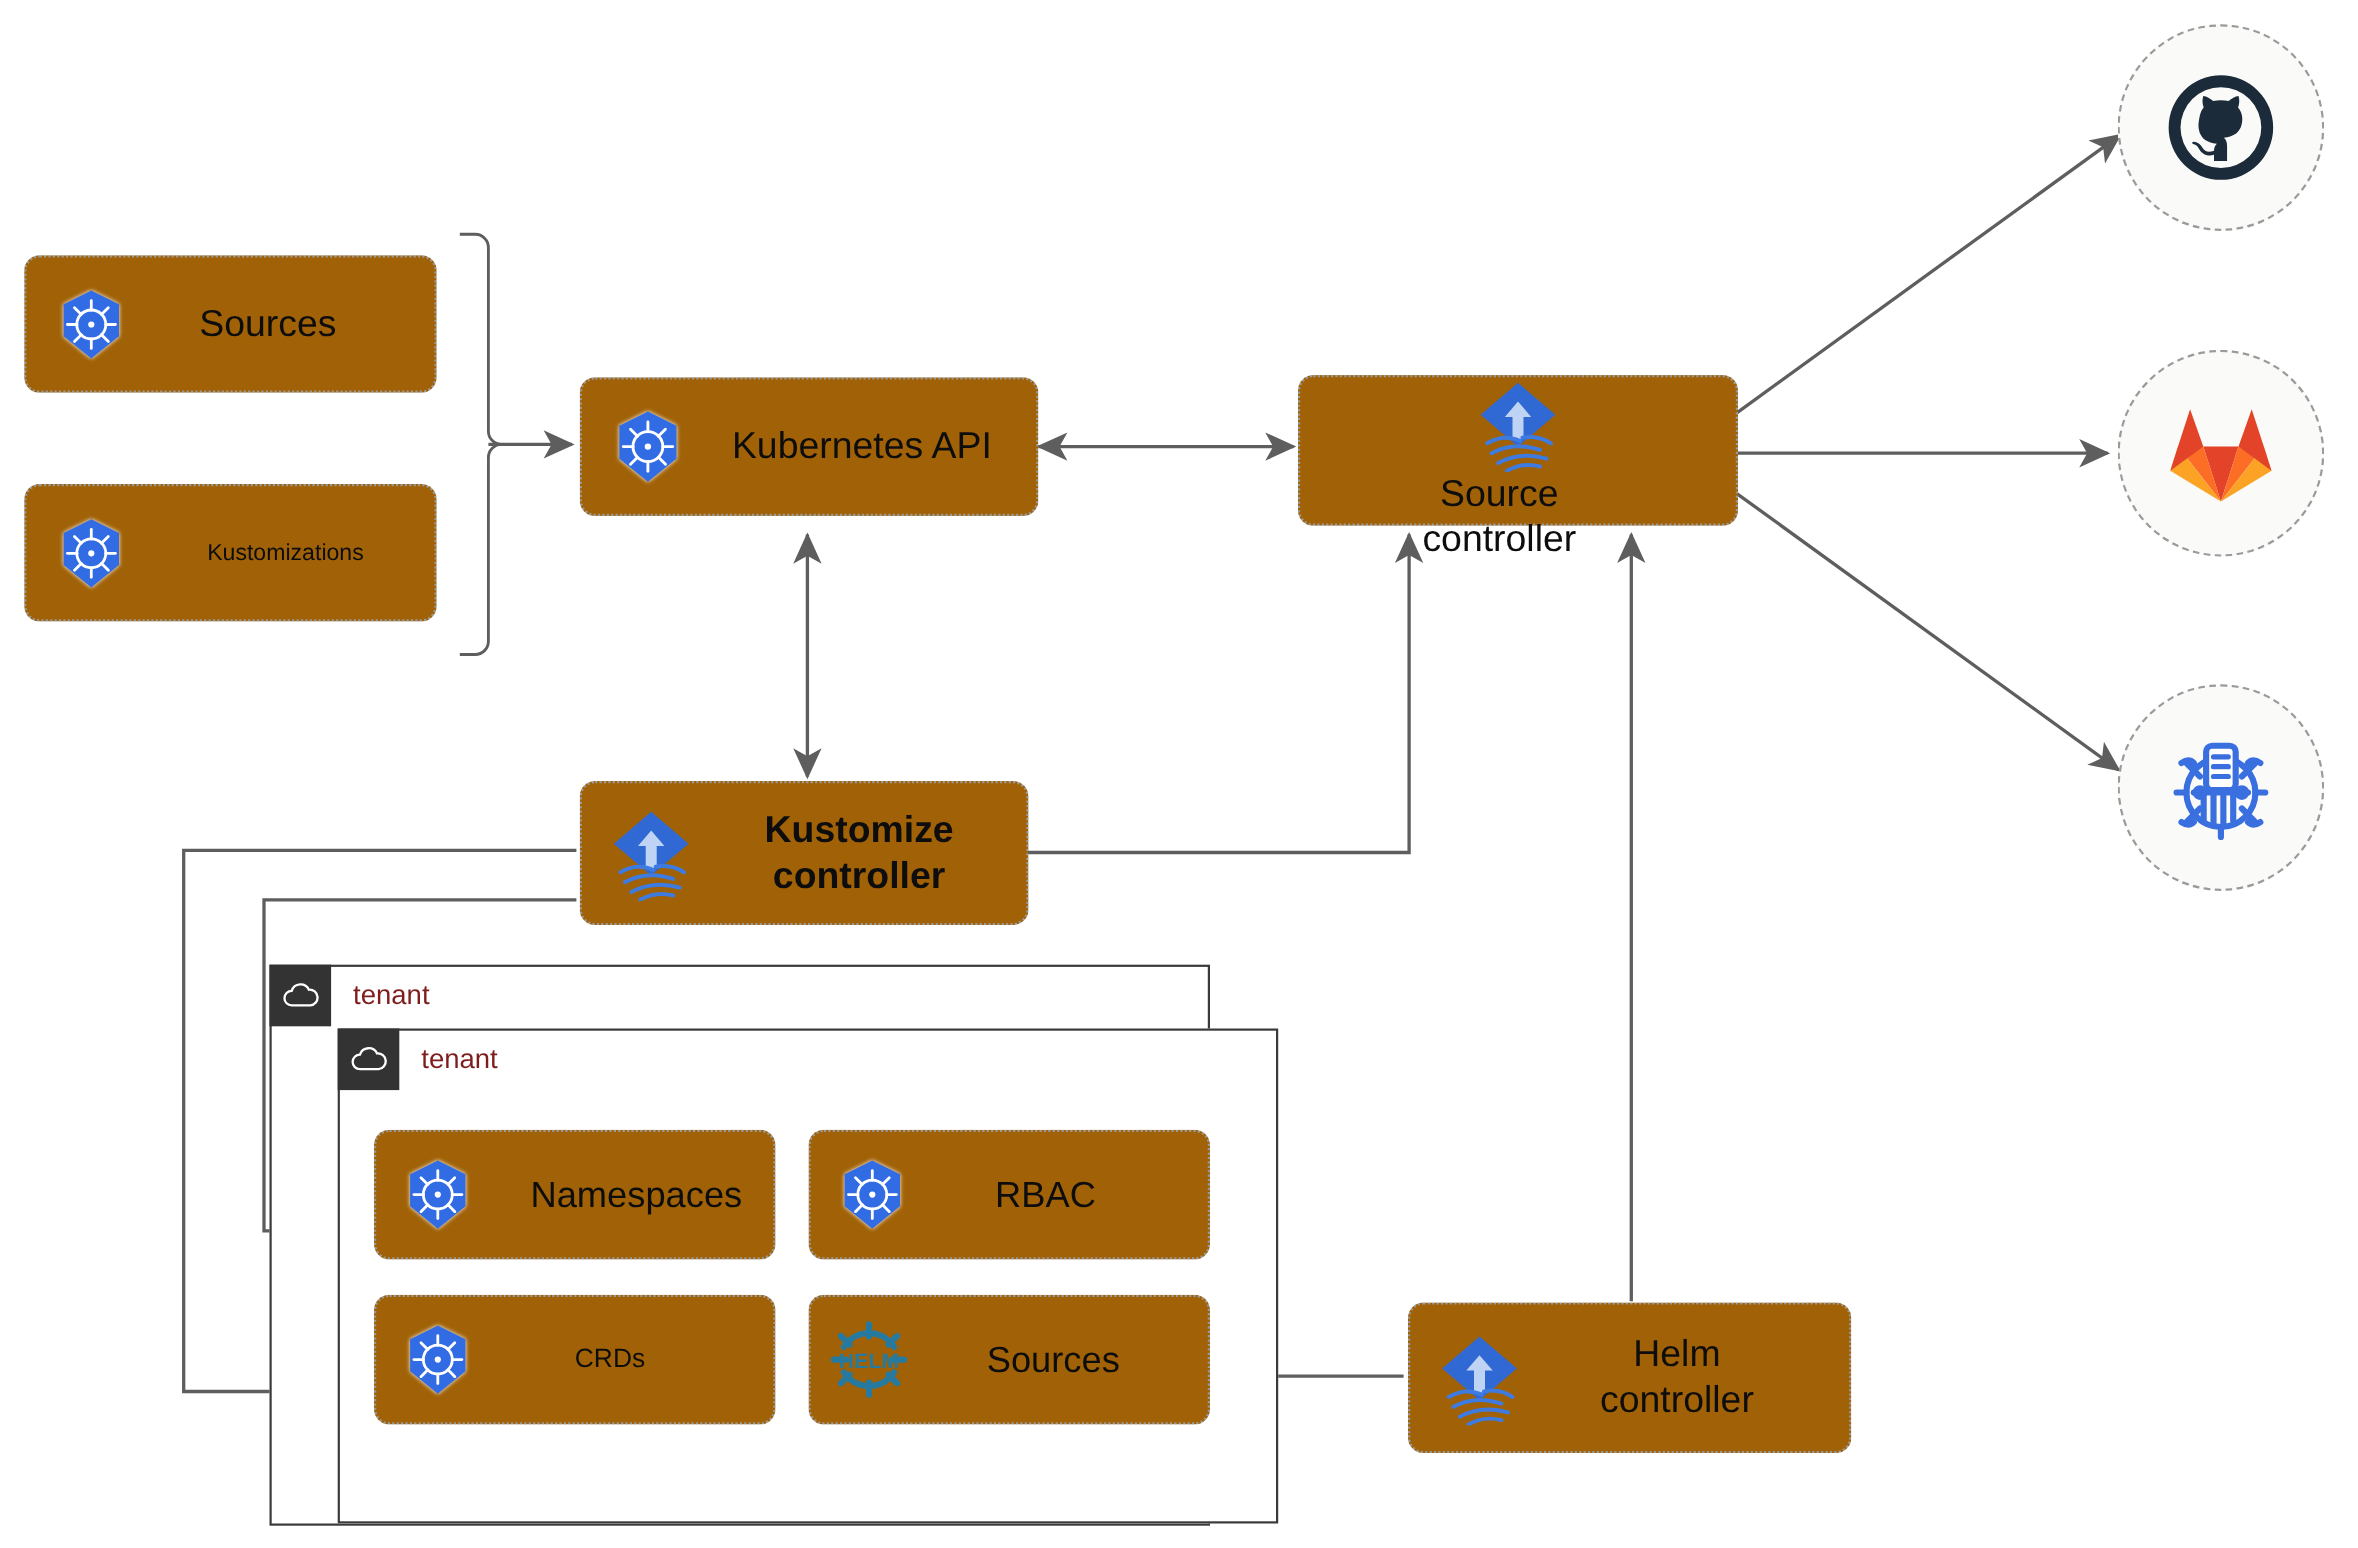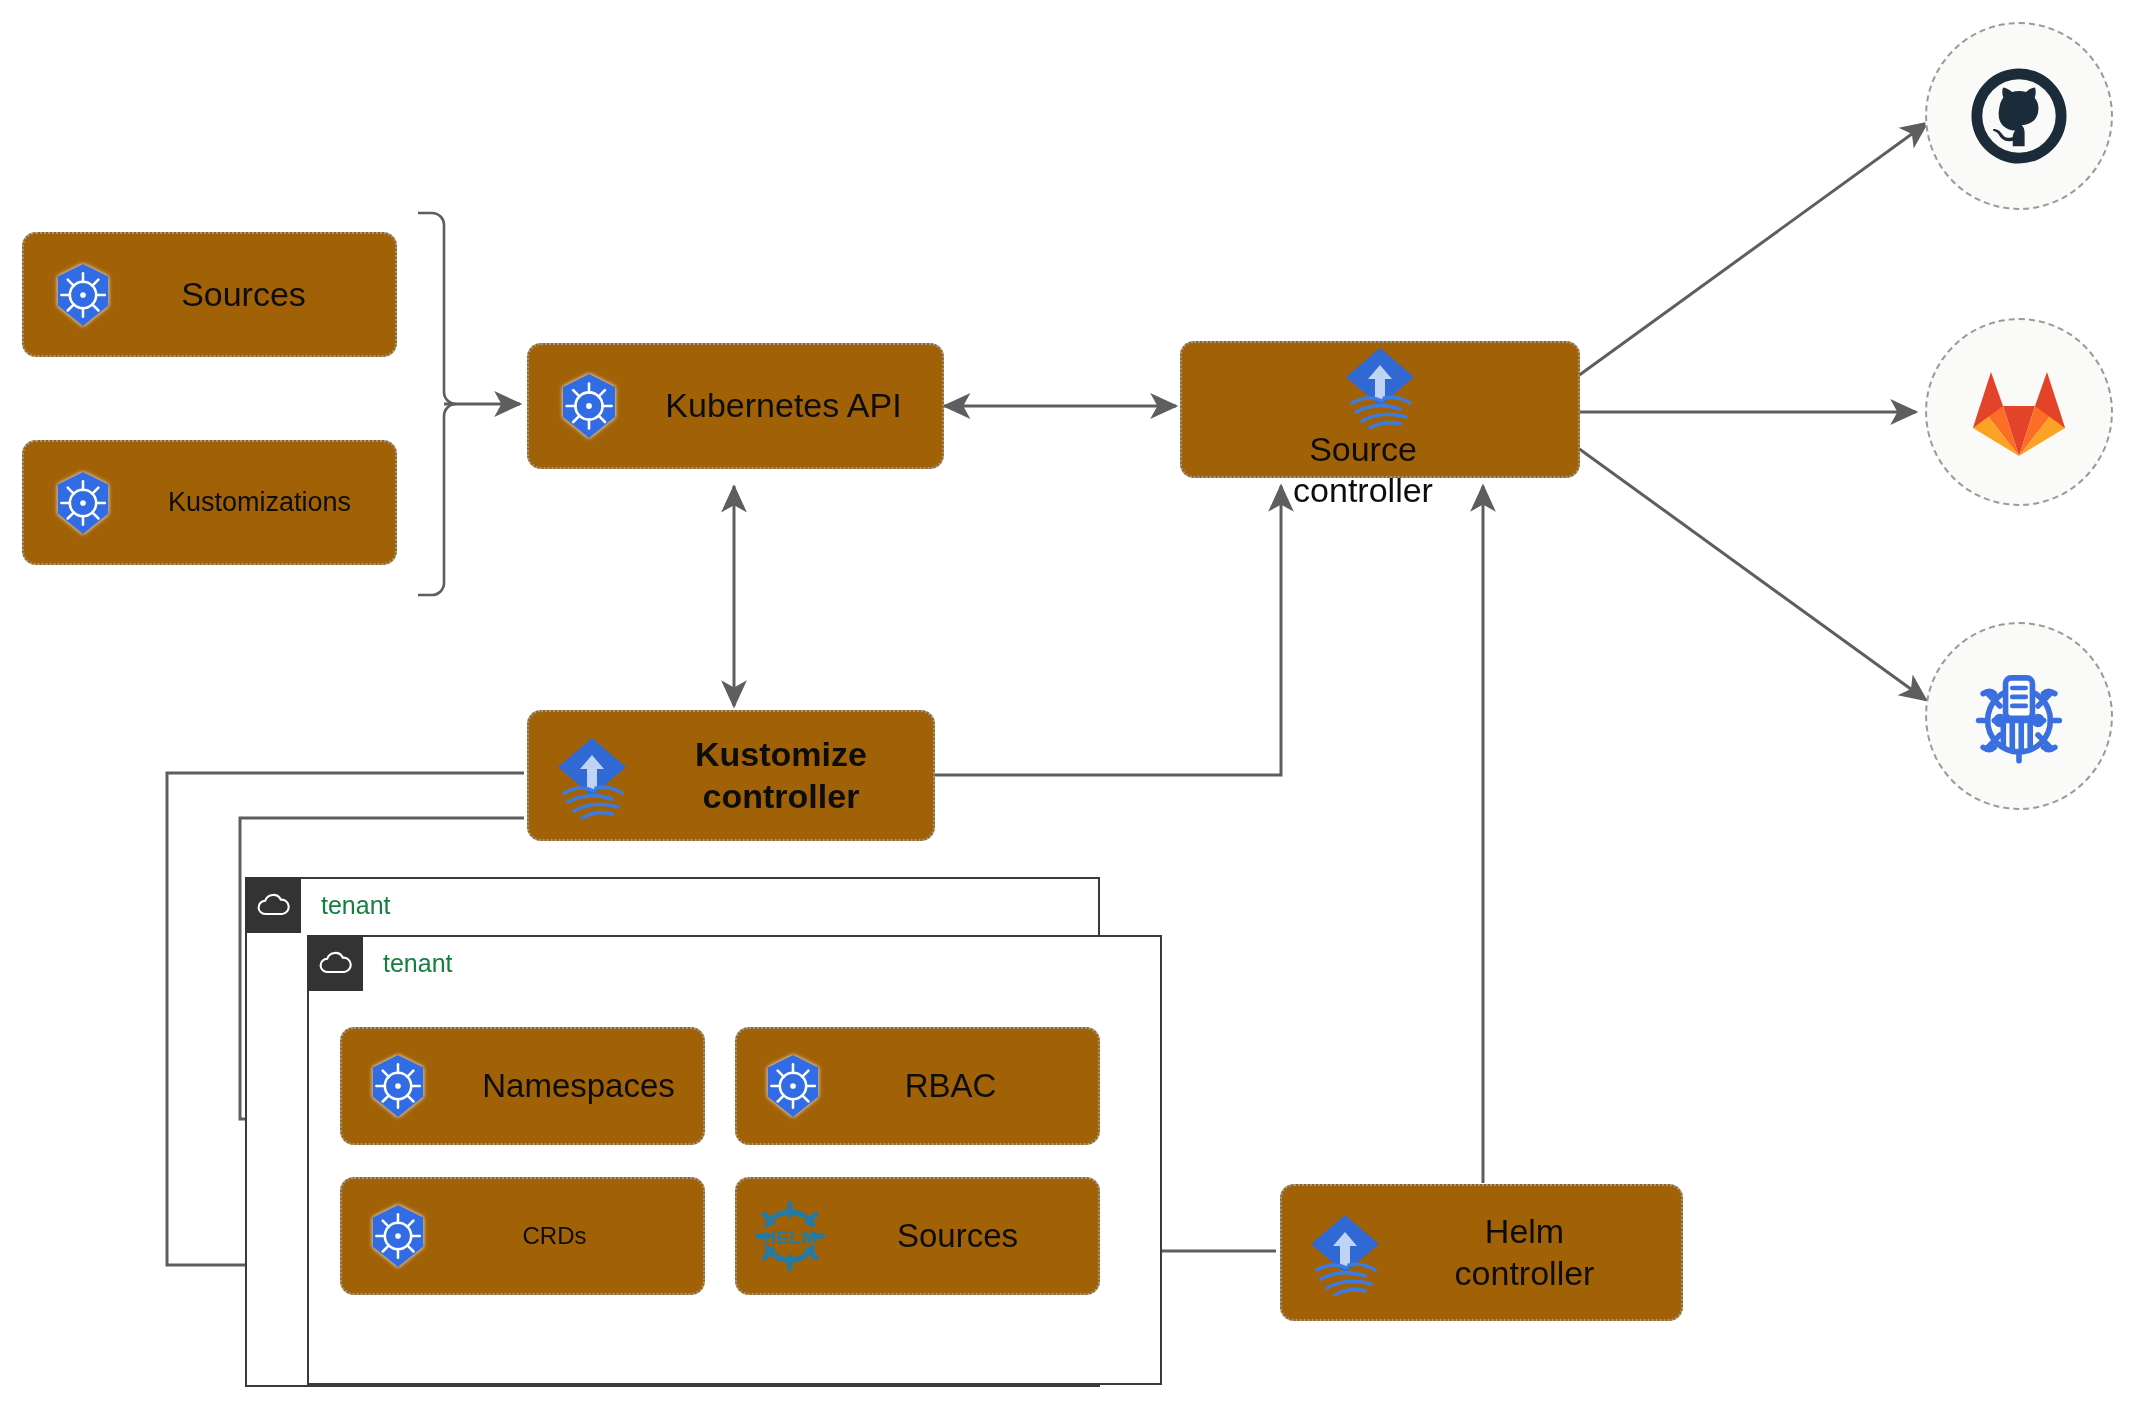--- a/index.html
+++ b/index.html
@@ -22,21 +22,21 @@
         background:#fafaf8;border:2.5px dashed #9a9a9a;
         display:flex;align-items:center;justify-content:center;}
 
   
   .tenant{position:absolute;z-index:2;box-sizing:border-box;
           background:#ffffff;border:2.5px solid #3a3a3a;}
   .tenant .tab{position:absolute;left:-2.5px;top:-2.5px;height:56px;
                background:#333333;display:flex;align-items:center;
                justify-content:center;width:56px;}
   .tenant .tname{position:absolute;top:-2px;height:56px;display:flex;
-                 align-items:center;color:#15803d;font-size:25px;}
+                 align-items:center;color:#7f1d1d;font-size:25px;}
 
   .k8s-wrap{filter:drop-shadow(0 0 2px #ffffff);}
 </style>
 </head>
 <body>
 
 <div id="stage">
 
   <svg class="layer edges" viewBox="0 0 2144 1407">
     <defs>
@@ -127,21 +127,21 @@
           <line x1="32" y1="46.5" x2="32" y2="55.5"></line>
           <line x1="9.6" y1="33" x2="18.6" y2="33"></line>
           <line x1="45.6" y1="33" x2="54.6" y2="33"></line>
           <line x1="16.2" y1="17.2" x2="22.6" y2="23.6"></line>
           <line x1="41.6" y1="42.6" x2="48" y2="49"></line>
           <line x1="47.9" y1="17.2" x2="41.5" y2="23.6"></line>
           <line x1="22.6" y1="42.6" x2="16.2" y2="49"></line>
         </g>
       </svg>
     </div>
-    <div class="lbl" style="font-size:27px;padding-right:18px;">Kustomizations</div>
+    <div class="lbl" style="font-size:21px;padding-right:18px;">Kustomizations</div>
   </div>
 
   <div class="node" style="left:527px;top:343px;width:417px;height:126px;">
     <div class="ico" style="width:120px;">
       <svg class="k8s-wrap" width="64" height="66" viewBox="0 0 64 66">
         <polygon points="32,1 58,14 58,44 32,65 6,44 6,14" fill="#326CE5"></polygon>
         <g fill="none" stroke="#ffffff" stroke-width="2.6" stroke-linecap="round">
           <circle cx="32" cy="33" r="13.6"></circle>
           <circle cx="32" cy="33" r="2.9" fill="#ffffff" stroke="none"></circle>
           <line x1="32" y1="10.5" x2="32" y2="19.6"></line>

